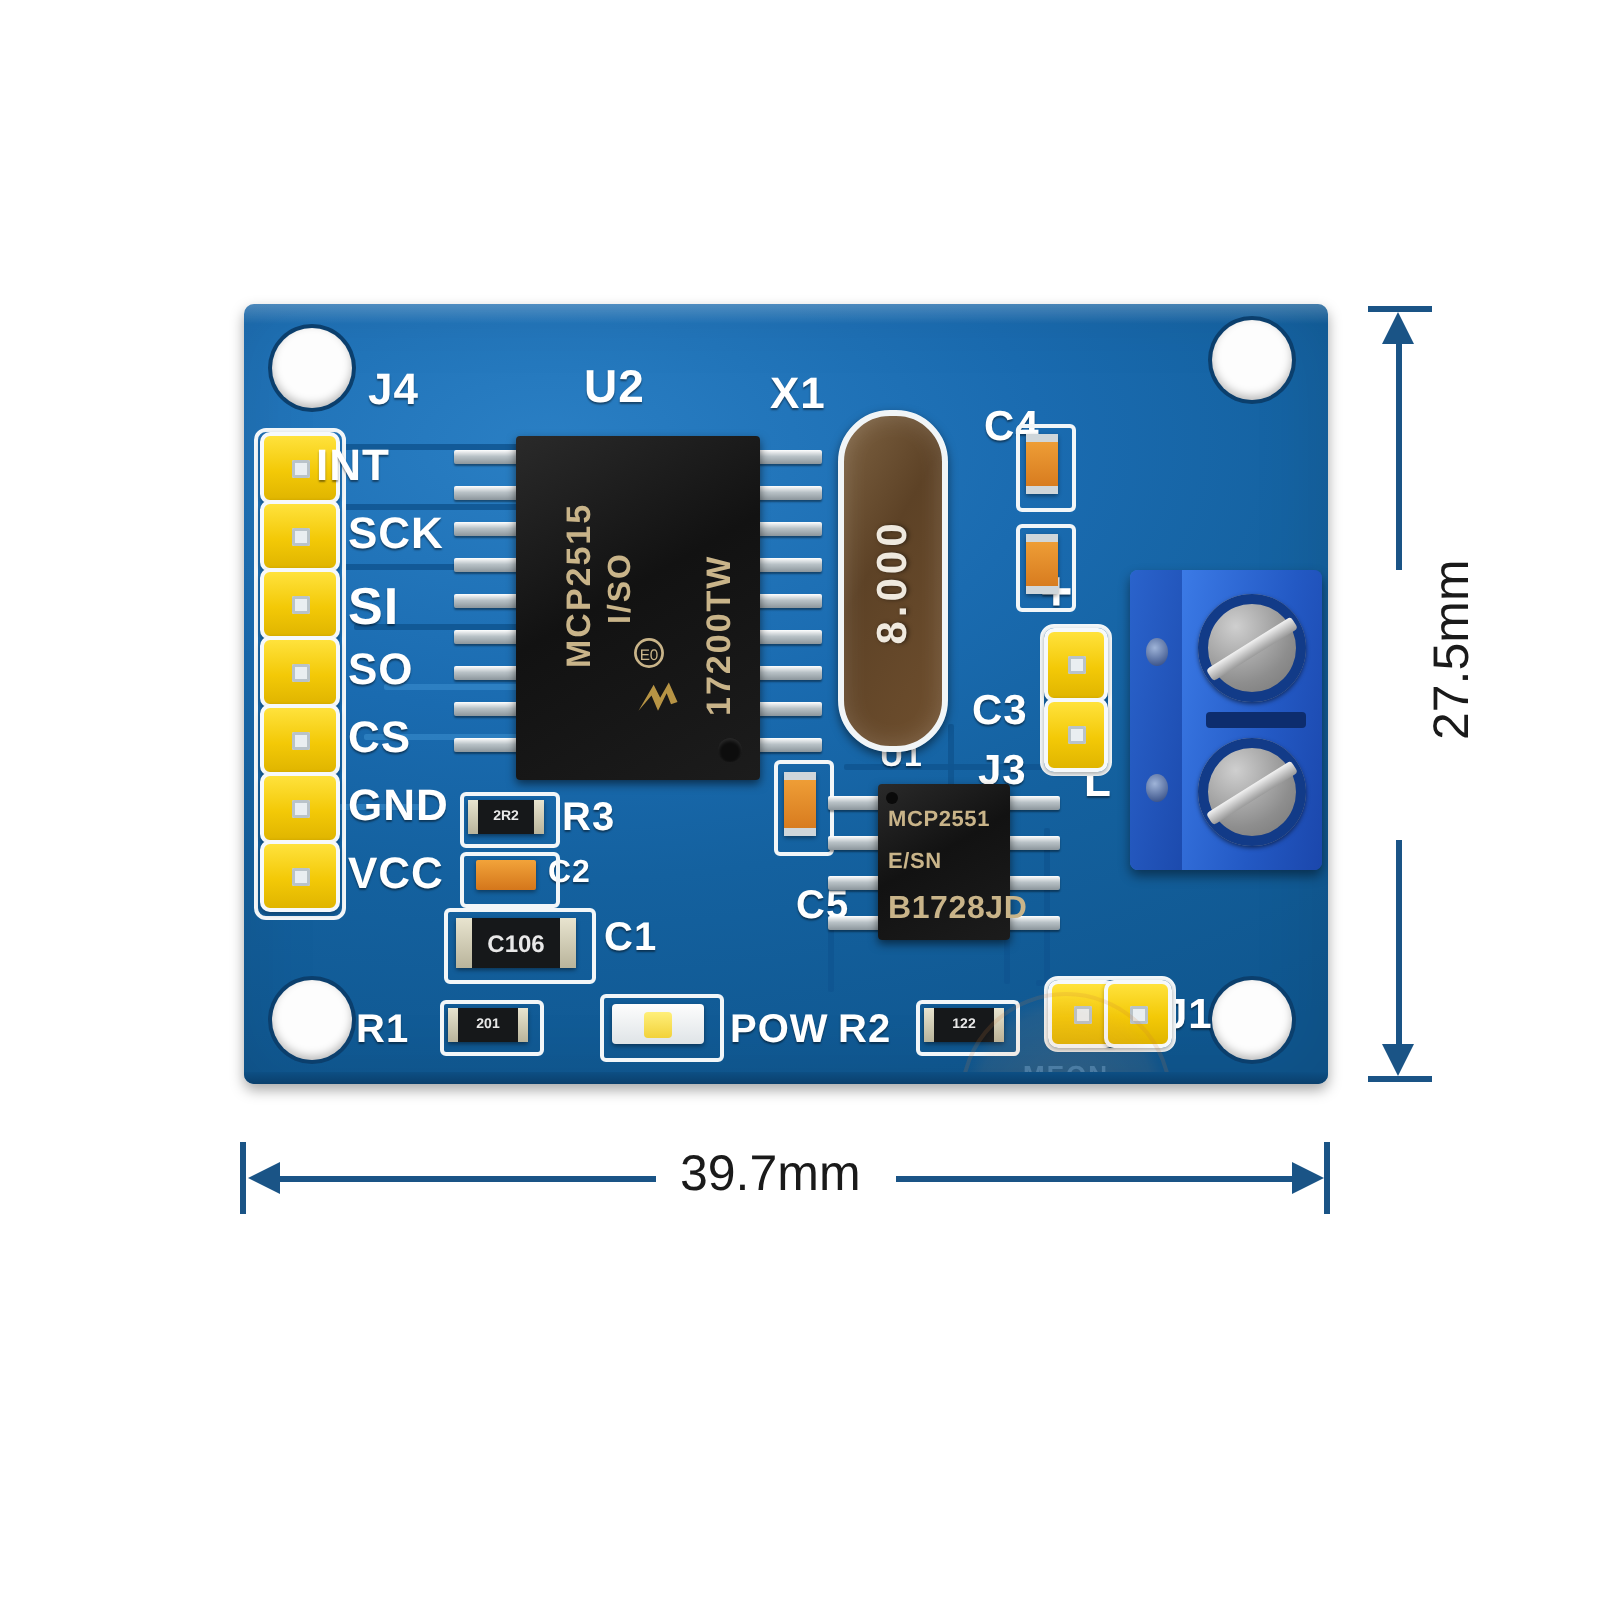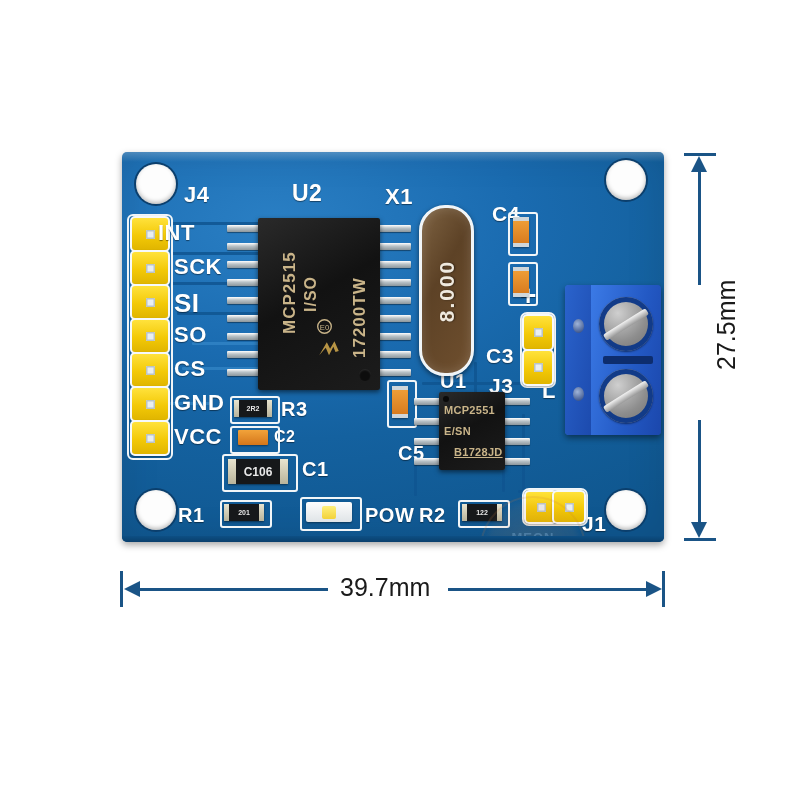--- a/index.html
+++ b/index.html
@@ -182,24 +182,24 @@
     <div class="silk" style="left:52px;top:204px;font-size:22px;">CS</div>
     <div class="silk" style="left:52px;top:238px;font-size:22px;">GND</div>
     <div class="silk" style="left:52px;top:272px;font-size:22px;">VCC</div>
 
     <div class="silk" style="left:62px;top:30px;font-size:22px;">J4</div>
     <div class="silk" style="left:170px;top:28px;font-size:23px;">U2</div>
     <div class="silk" style="left:263px;top:32px;font-size:22px;">X1</div>
     <div class="silk" style="left:370px;top:50px;font-size:21px;">C4</div>
     <div class="silk" style="left:364px;top:160px;font-size:21px;margin-top:32px;">C3</div>
     <div class="silk" style="left:398px;top:128px;font-size:28px;">+</div>
-    <div class="silk" style="left:318px;top:218px;font-size:20px;">U1</div>
+    <div class="silk" style="left:318px;top:218px;font-size:16px;">U1</div>
     <div class="silk" style="left:367px;top:222px;font-size:21px;">J3</div>
     <div class="silk" style="left:420px;top:226px;font-size:22px;">L</div>
-    <div class="silk" style="left:460px;top:360px;font-size:21px;">J1</div>
+    <div class="silk" style="left:460px;top:344px;font-size:21px;">J1</div>
     <div class="silk" style="left:159px;top:246px;font-size:20px;">R3</div>
     <div class="silk" style="left:152px;top:276px;font-size:16px;">C2</div>
     <div class="silk" style="left:180px;top:306px;font-size:20px;">C1</div>
     <div class="silk" style="left:276px;top:290px;font-size:20px;">C5</div>
     <div class="silk" style="left:56px;top:352px;font-size:20px;">R1</div>
     <div class="silk" style="left:243px;top:352px;font-size:20px;">POW</div>
     <div class="silk" style="left:297px;top:352px;font-size:20px;">R2</div>
 
     <div>
 
@@ -274,21 +274,21 @@
       <div class="pin" style="left:292px;top:286px;width:28px;"></div>
       <div class="pin" style="left:292px;top:306px;width:28px;"></div>
       <div class="pin" style="left:380px;top:246px;width:28px;"></div>
       <div class="pin" style="left:380px;top:266px;width:28px;"></div>
       <div class="pin" style="left:380px;top:286px;width:28px;"></div>
       <div class="pin" style="left:380px;top:306px;width:28px;"></div>
 
       <div class="ic" style="left:317px;top:240px;width:66px;height:78px;">
         <div class="mark" style="left:5px;top:12px;font-size:11px;letter-spacing:.3px;">MCP2551</div>
         <div class="mark" style="left:5px;top:33px;font-size:11px;letter-spacing:.3px;">E/SN</div>
-        <div class="mark" style="left:15px;top:54px;font-size:11px;letter-spacing:.3px;text-decoration:underline;">B1728JD</div>
+        <div class="mark" style="left:5px;top:54px;font-size:16px;letter-spacing:.3px;">B1728JD</div>
         <div style="position:absolute;left:4px;top:4px;width:6px;height:6px;border-radius:50%;background:#0a0a0a;"></div>
       </div>
     </div>
 
     <div class="outline" style="left:400px;top:336px;width:62px;height:34px;border-radius:7px;"></div>
     <div class="pad" style="left:402px;top:338px;width:30px;height:30px;">
         <i class="sq"></i>
       </div>
     <div class="pad" style="left:430px;top:338px;width:30px;height:30px;">
         <i class="sq"></i>

